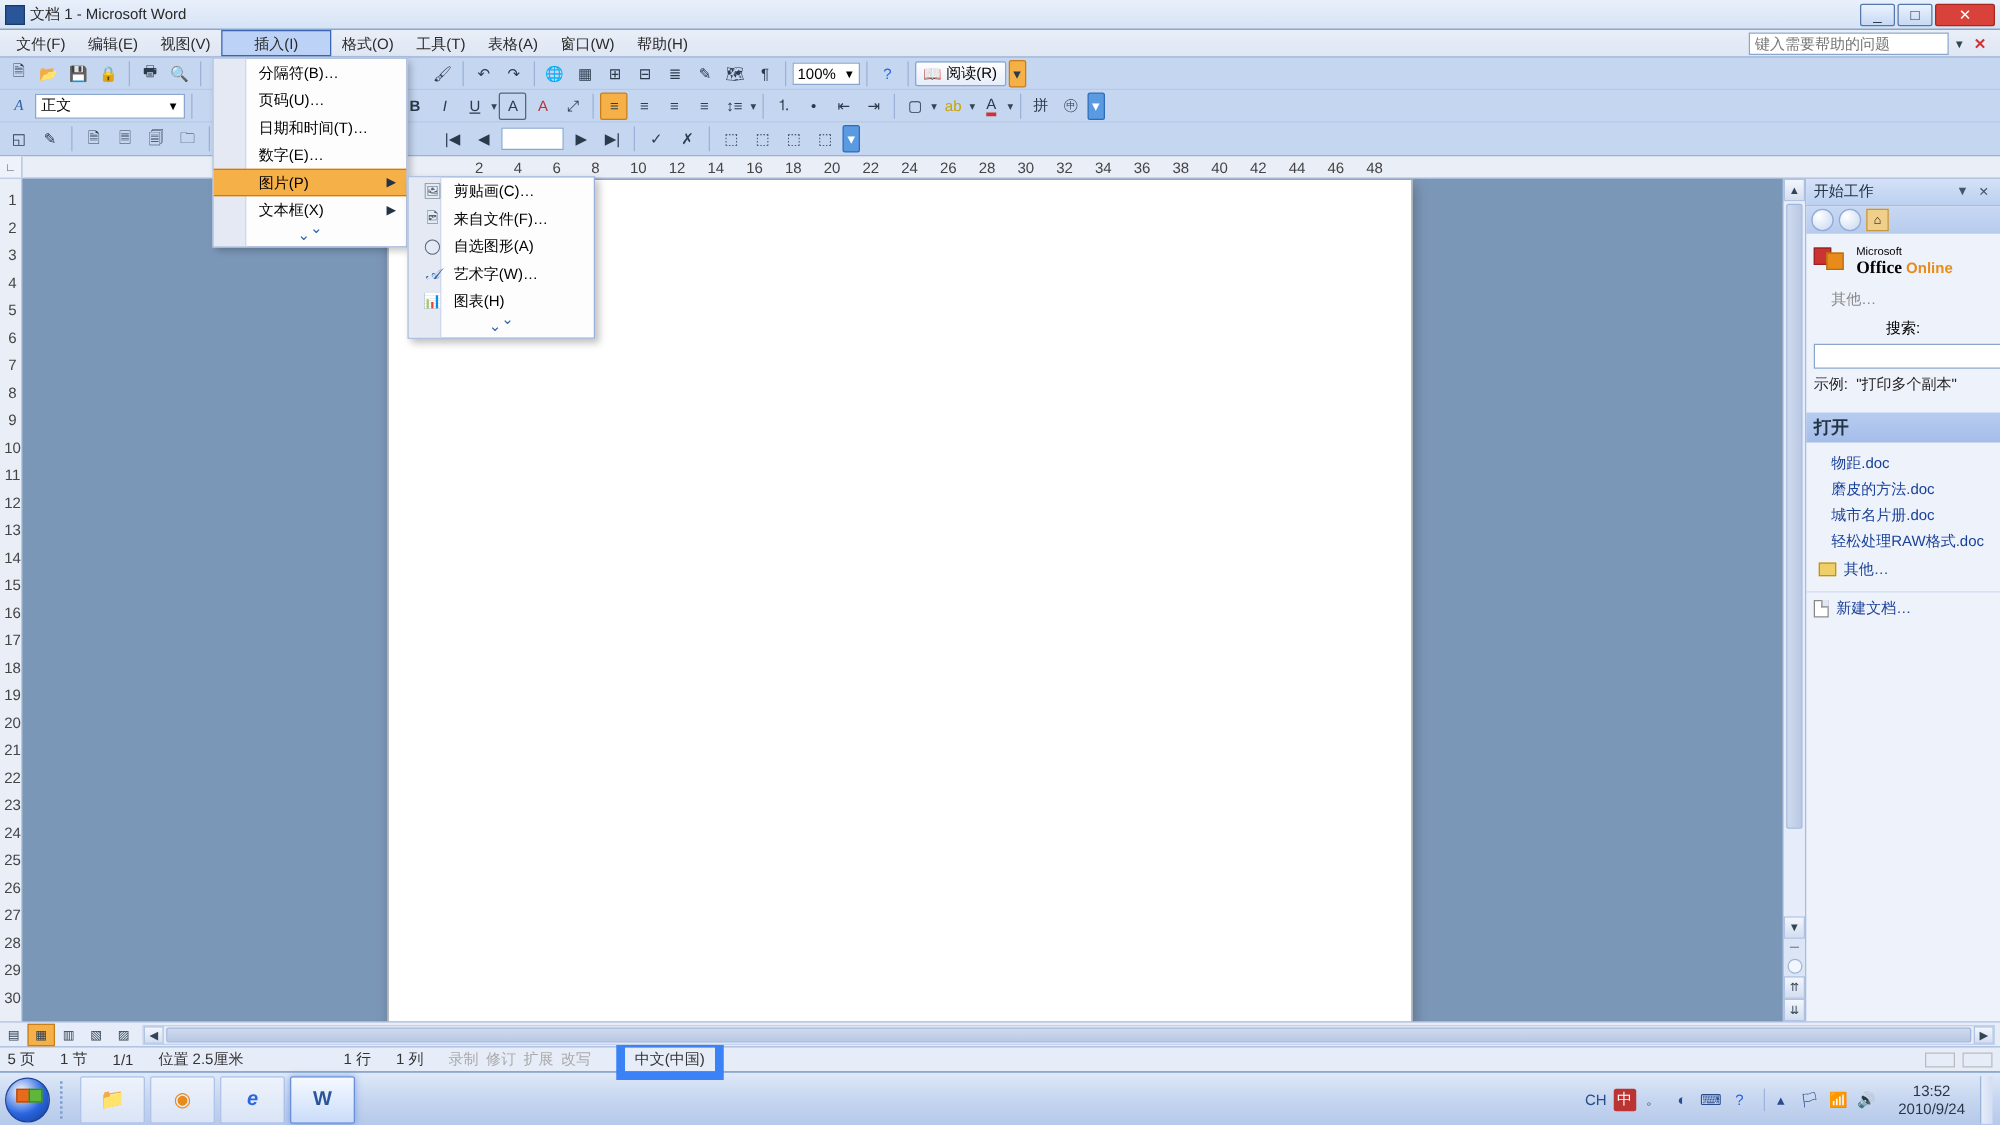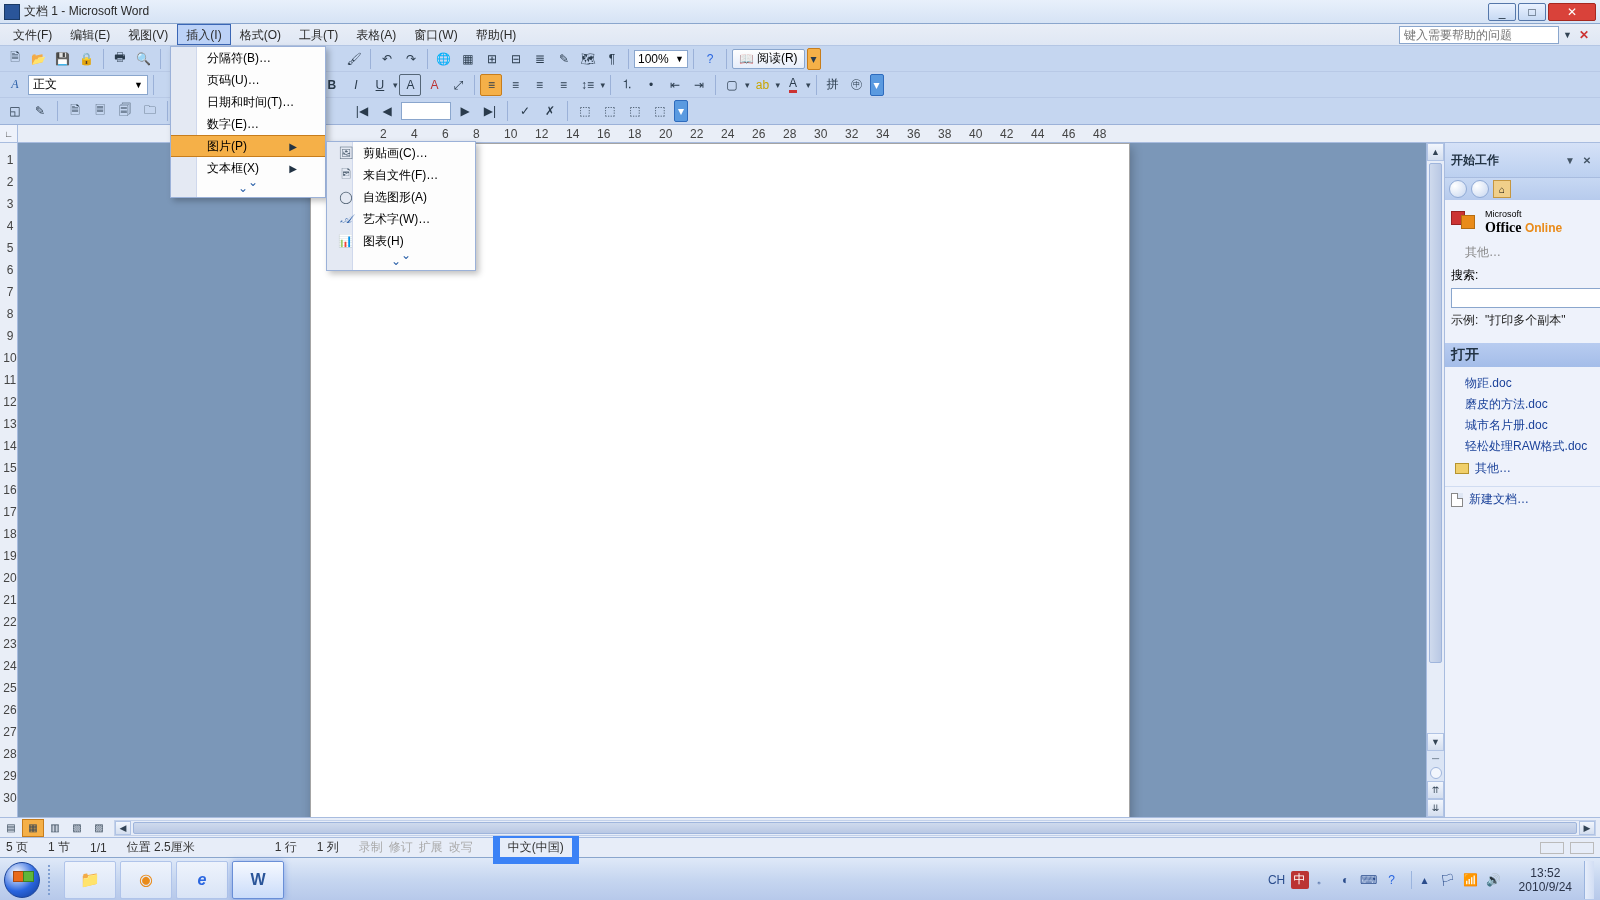--- a/index.html
+++ b/index.html
@@ -9,21 +9,21 @@
 .titlebar .appicon { width:16px; height:16px; background:#2a5599; margin-right:4px; display:inline-block; border:1px solid #1a3a66;}
 .titlebar .title { color:#2a2a2a; }
 .titlebar .spacer { flex:1; }
 .winbtn { width:28px; height:18px; margin-left:2px; border:1px solid #5577aa; background:linear-gradient(#eaf2ff,#c7d9f3); display:flex; align-items:center; justify-content:center; font-size:11px; color:#234; border-radius:2px;}
 .winbtn.close { background:#d9423a; color:#fff; border-color:#a52820; width:48px;}
 .winbtn.max { width:28px; }
 .winbtn.min { width:28px; }
 
 .menubar { height:22px; background:linear-gradient(#e9eef7,#dfe7f4); display:flex; align-items:stretch; border-bottom:1px solid #b4c6e4; padding:0 4px;}
 .menubar .mi { padding:3px 9px; color:#2a2a2a; cursor:default; }
-.menubar .mi.active { background:#bcd2f7; border:1px solid #3a66b5; padding:2px 8px; }
+.menubar .mi.active { background:#bcd2f7; border:1px solid #3a66b5; padding:2px 25px; }
 .menubar .right { margin-left:auto; display:flex; align-items:center; gap:4px; padding-right:4px;}
 .menubar input.helpq { width:160px; height:18px; border:1px solid #8aa6cd; padding:1px 4px; background:#fff; color:#888;}
 .menubar .xclose { width:16px; height:16px; display:flex; align-items:center; justify-content:center; color:#c33; font-weight:bold; cursor:default;}
 
 .toolbars { background:#c5d6f0; border-bottom:1px solid #9bb1d8; }
 .tb { height:26px; display:flex; align-items:center; padding:0 4px; gap:2px; border-bottom:1px solid #b8c9e6; }
 .tbtn { width:22px; height:22px; border:1px solid transparent; display:flex; align-items:center; justify-content:center; color:#2a3b4c; border-radius:2px; background:transparent; }
 .sep { width:1px; height:20px; background:#9bb1d8; margin:0 3px; }
 .zoombox { width:54px; height:18px; border:1px solid #8aa6cd; background:#fff; padding:1px 3px; font-size:11px; display:flex; align-items:center;}
 .stylebox { width:120px; height:20px; border:1px solid #8aa6cd; background:#fff; padding:1px 4px; display:flex; align-items:center;}
@@ -46,21 +46,21 @@
 .doccanvas { flex:1; background:#7b97b8; position:relative; overflow:hidden; }
 .page { position:absolute; left:292px; top:0; width:820px; height:740px; background:#fff; border:1px solid #a4a4a4; box-shadow:2px 4px 10px rgba(0,0,0,.25);}
 .vscroll { width:18px; background:#dbe5f5; border-left:1px solid #a8bcdf; display:flex; flex-direction:column;}
 .vscroll .arrow { height:18px; display:flex; align-items:center; justify-content:center; background:linear-gradient(#f2f6fd,#d4deef); border:1px solid #b0c3e4; font-size:9px; color:#345;}
 .vscroll .track { flex:1; position:relative; background:#e7edf8; }
 .vscroll .thumb { position:absolute; left:2px; right:2px; top:2px; height:500px; background:linear-gradient(90deg,#cfdaed,#b9c8e4); border:1px solid #9fb5dc; border-radius:2px;}
 .vscroll .dots3 { display:flex; justify-content:center; align-items:center; font-size:10px; color:#567; height:14px;}
 .vscroll .circ { width:12px; height:12px; border:1px solid #9fb5dc; border-radius:50%; margin:2px auto; background:#f2f6fd;}
 
 .taskpane { width:156px; background:#eef2fb; border-left:1px solid #a8bcdf; display:flex; flex-direction:column; font-size:12px; }
-.taskpane .tphead { height:22px; background:linear-gradient(#d5e1f7,#bcd0f0); display:flex; align-items:center; padding:17px 6px; border-bottom:1px solid #a8bcdf; color:#234; font-weight:bold;justify-content:space-between;}
+.taskpane .tphead { height:22px; background:linear-gradient(#d5e1f7,#bcd0f0); display:flex; align-items:center; padding:4px 6px; border-bottom:1px solid #a8bcdf; color:#234; font-weight:normal;justify-content:space-between;}
 .taskpane .tphead .spacer{flex:1;}
 .taskpane .tphead .ctl{width:14px;height:14px;display:flex;align-items:center;justify-content:center;margin-left:3px;color:#456;font-size:10px;}
 .taskpane .tpnav { height:22px; background:linear-gradient(#c7d8f3,#b7cbed); display:flex; align-items:center; padding:0 4px; gap:4px;}
 .taskpane .tpnav .circ{ width:18px; height:18px; border-radius:50%; background:radial-gradient(circle at 30% 30%,#fff,#c6d6f0); border:1px solid #91abd6; }
 .taskpane .tpnav .home{ width:18px; height:18px; background:#f0cf8a; border:1px solid #c59640; display:flex;align-items:center;justify-content:center;font-size:10px;}
 .officeonline { padding:6px; }
 .officeonline .logo { display:flex; align-items:center; gap:6px; margin-bottom:8px;}
 .officeonline .logo .sq{ width:28px; height:20px; position:relative;}
 .officeonline .logo .sq::before{content:"";position:absolute;left:0;top:0;width:12px;height:12px;background:#c33;border:1px solid #922;}
 .officeonline .logo .sq::after{content:"";position:absolute;left:10px;top:4px;width:12px;height:12px;background:#e98b1a;border:1px solid #b56d12;}
@@ -108,21 +108,21 @@
 .pinned.active{ border-color:#6a8fd7; box-shadow:0 0 6px rgba(60,110,220,.5); background:linear-gradient(#f6f9ff,#cadcfa);}
 .pinned .pi{ width:28px; height:24px; display:flex; align-items:center; justify-content:center; font-size:16px;}
 .tray { margin-left:auto; display:flex; align-items:center; gap:6px; padding:0 6px;}
 .tray .ic{ width:18px; height:18px; display:flex; align-items:center; justify-content:center; color:#2a4c8c; font-size:12px;}
 .tray .grp{ display:flex; align-items:center; gap:5px; border-left:1px solid transparent; padding:0 4px;}
 .clock { text-align:center; padding:0 6px; color:#2a3348; font-size:12px; line-height:14px;}
 .showdt { width:10px; height:38px; border-left:1px solid #9ab4de; background:linear-gradient(90deg,#e6edfa,#d2def4);}
 
 
 .dropdown { position:absolute; background:#fdfdfd; border:1px solid #9bb1d8; box-shadow:3px 3px 6px rgba(0,0,0,.25); z-index:1000;}
-.dropdown .item { display:flex; align-items:center; height:22px; padding:0 28px 0 8px; gap:6px; cursor:default;}
+.dropdown .item { display:flex; align-items:center; height:22px; padding:0 8px 0 8px; gap:6px; cursor:default;}
 .dropdown .item .iconcol{ width:22px; display:flex; justify-content:center; color:#567;}
 .dropdown .item .lbl{ flex:1; white-space:nowrap;}
 .dropdown .item .arrow{ font-size:10px; color:#234;}
 .dropdown .item.selected{ background:#f5b048; border-top:1px solid #c77d1c; border-bottom:1px solid #c77d1c;}
 .dropdown .expand-chev{ display:flex; justify-content:center; padding:2px 0; color:#2a5fa8; font-size:10px; cursor:default;}
 .dropdown .leftbar{ position:absolute; left:0; top:0; bottom:0; width:26px; background:#e4e9f3; border-right:1px solid #cfd8ec;}
 .dropdown .items{ position:relative; }
 
 .dd1 { left:170px; top:46px; width:156px; }
 .dd2 { left:326px; top:141px; width:150px; }
@@ -368,21 +368,21 @@
       <div class="circ"></div>
       <div class="circ"></div>
       <div class="home">⌂</div>
     </div>
     <div class="officeonline">
       <div class="logo">
         <span class="sq"></span>
         <span class="txt"><span style="font-size:9px;">Microsoft</span><br><b style="font-size:14px;">Office</b> <span style="color:#e98b1a;font-weight:bold;">Online</span></span>
       </div>
       <div class="graytxt">其他…</div>
-      <div style="margin-top:6px;">搜索:</div>
+      <div style="margin-top:6px;text-align:center;">搜索:</div>
       <div class="searchrow">
         <input style="">
 
       </div>
       <div class="example"><span>示例:</span>&nbsp;&nbsp;<span>"打印多个副本"</span></div>
     </div>
     <div class="section-open">
       <div class="hd">打开</div>
       <div class="filelist">
         <a>物距.doc</a>

